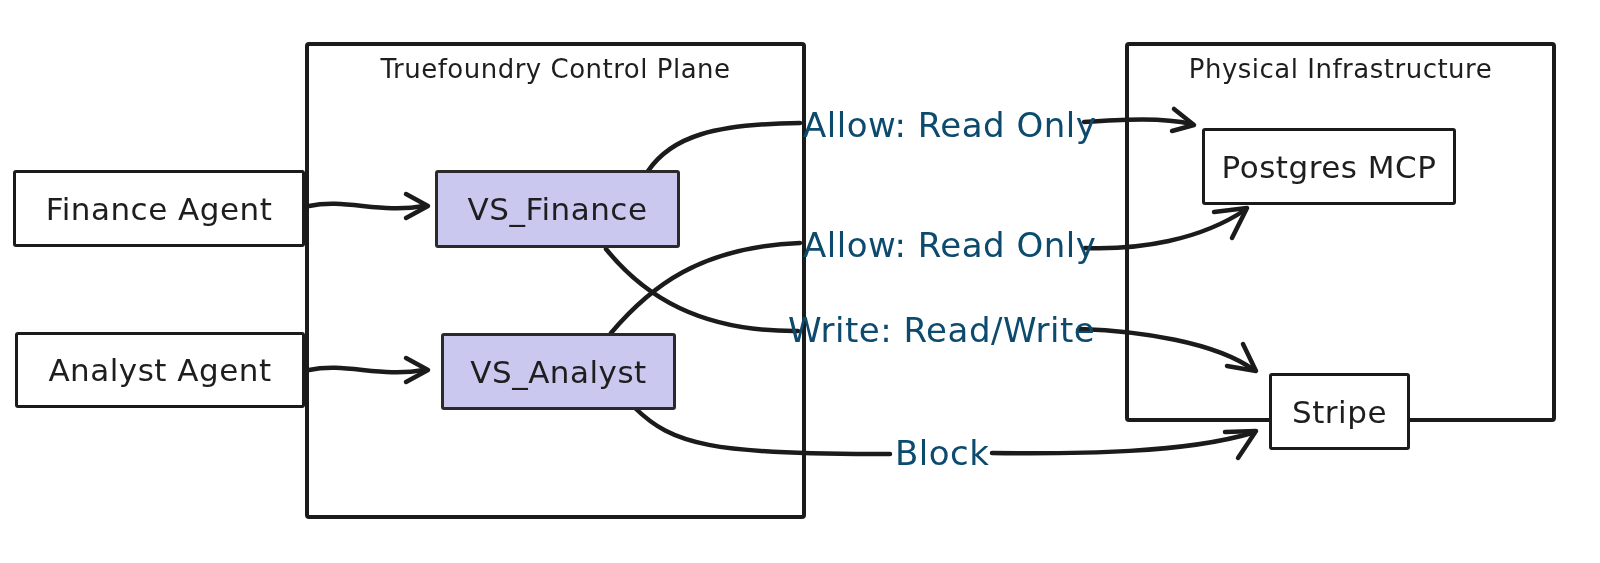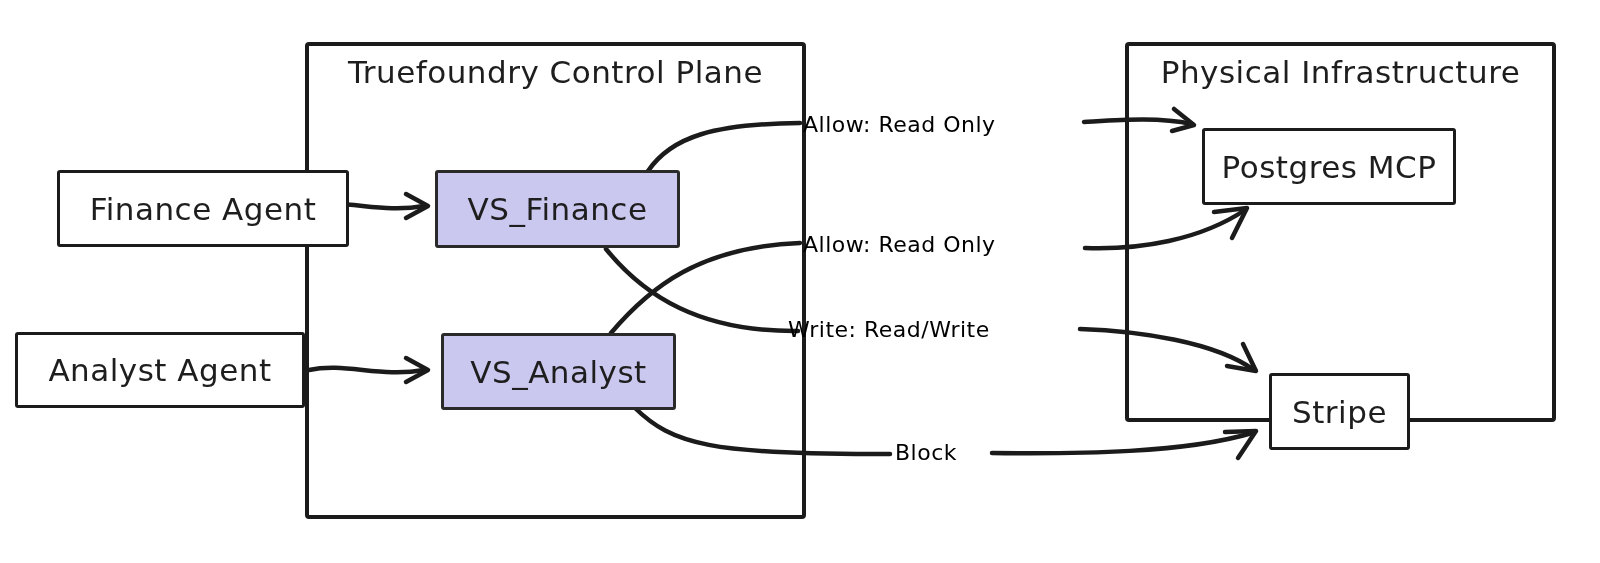--- a/index.html
+++ b/index.html
@@ -29,21 +29,21 @@
     border: 4px solid #1b1b1b;
     border-radius: 4px;
     background: transparent;
     box-sizing: border-box;
   }
   .group-title {
     position: absolute;
     top: 8px; left: 0;
     width: 100%;
     text-align: center;
-    font-size: 31px;
+    font-size: 26px;
     letter-spacing: 0.5px;
     color: #1e1e1e;
   }
   #control-plane   { left: 305px;  top: 42px; width: 501px; height: 477px; }
   #physical-infra  { left: 1125px; top: 42px; width: 431px; height: 380px; }
 
   .node {
     position: absolute;
     display: flex;
     align-items: center;
@@ -51,33 +51,33 @@
     font-size: 31px;
     letter-spacing: 0.5px;
     border: 3.5px solid #1b1b1b;
     border-radius: 3px;
     background: #ffffff;
     box-sizing: border-box;
     white-space: nowrap;
   }
   .node.violet { background: #cbc8f0; border-color: #2a2a2a; }
 
-  #finance-agent { left: 13px;   top: 170px; width: 292px; height: 77px; margin-left: 44px; }
+  #finance-agent { left: 13px;   top: 170px; width: 292px; height: 77px; }
   #analyst-agent { left: 15px;   top: 332px; width: 290px; height: 76px; }
   #vs-finance    { left: 435px;  top: 170px; width: 245px; height: 78px; }
   #vs-analyst    { left: 441px;  top: 333px; width: 235px; height: 77px; }
   #postgres-mcp  { left: 1202px; top: 128px; width: 254px; height: 77px; }
   #stripe        { left: 1269px; top: 373px; width: 141px; height: 77px; }
 
   .edge-label {
     position: absolute;
-    font-size: 22px;
+    font-size: 34px;
     letter-spacing: 0.5px;
     white-space: nowrap;
-    color: #000000;
+    color: #0c4a6e;
     line-height: 38px;
   }
   #label-read-only-1 { left: 803px; top: 106px; }
   #label-read-only-2 { left: 803px; top: 226px; }
   #label-read-write  { left: 788px; top: 311px; }
   #label-block       { left: 895px; top: 434px; }
 </style>
 </head>
 <body>
 

